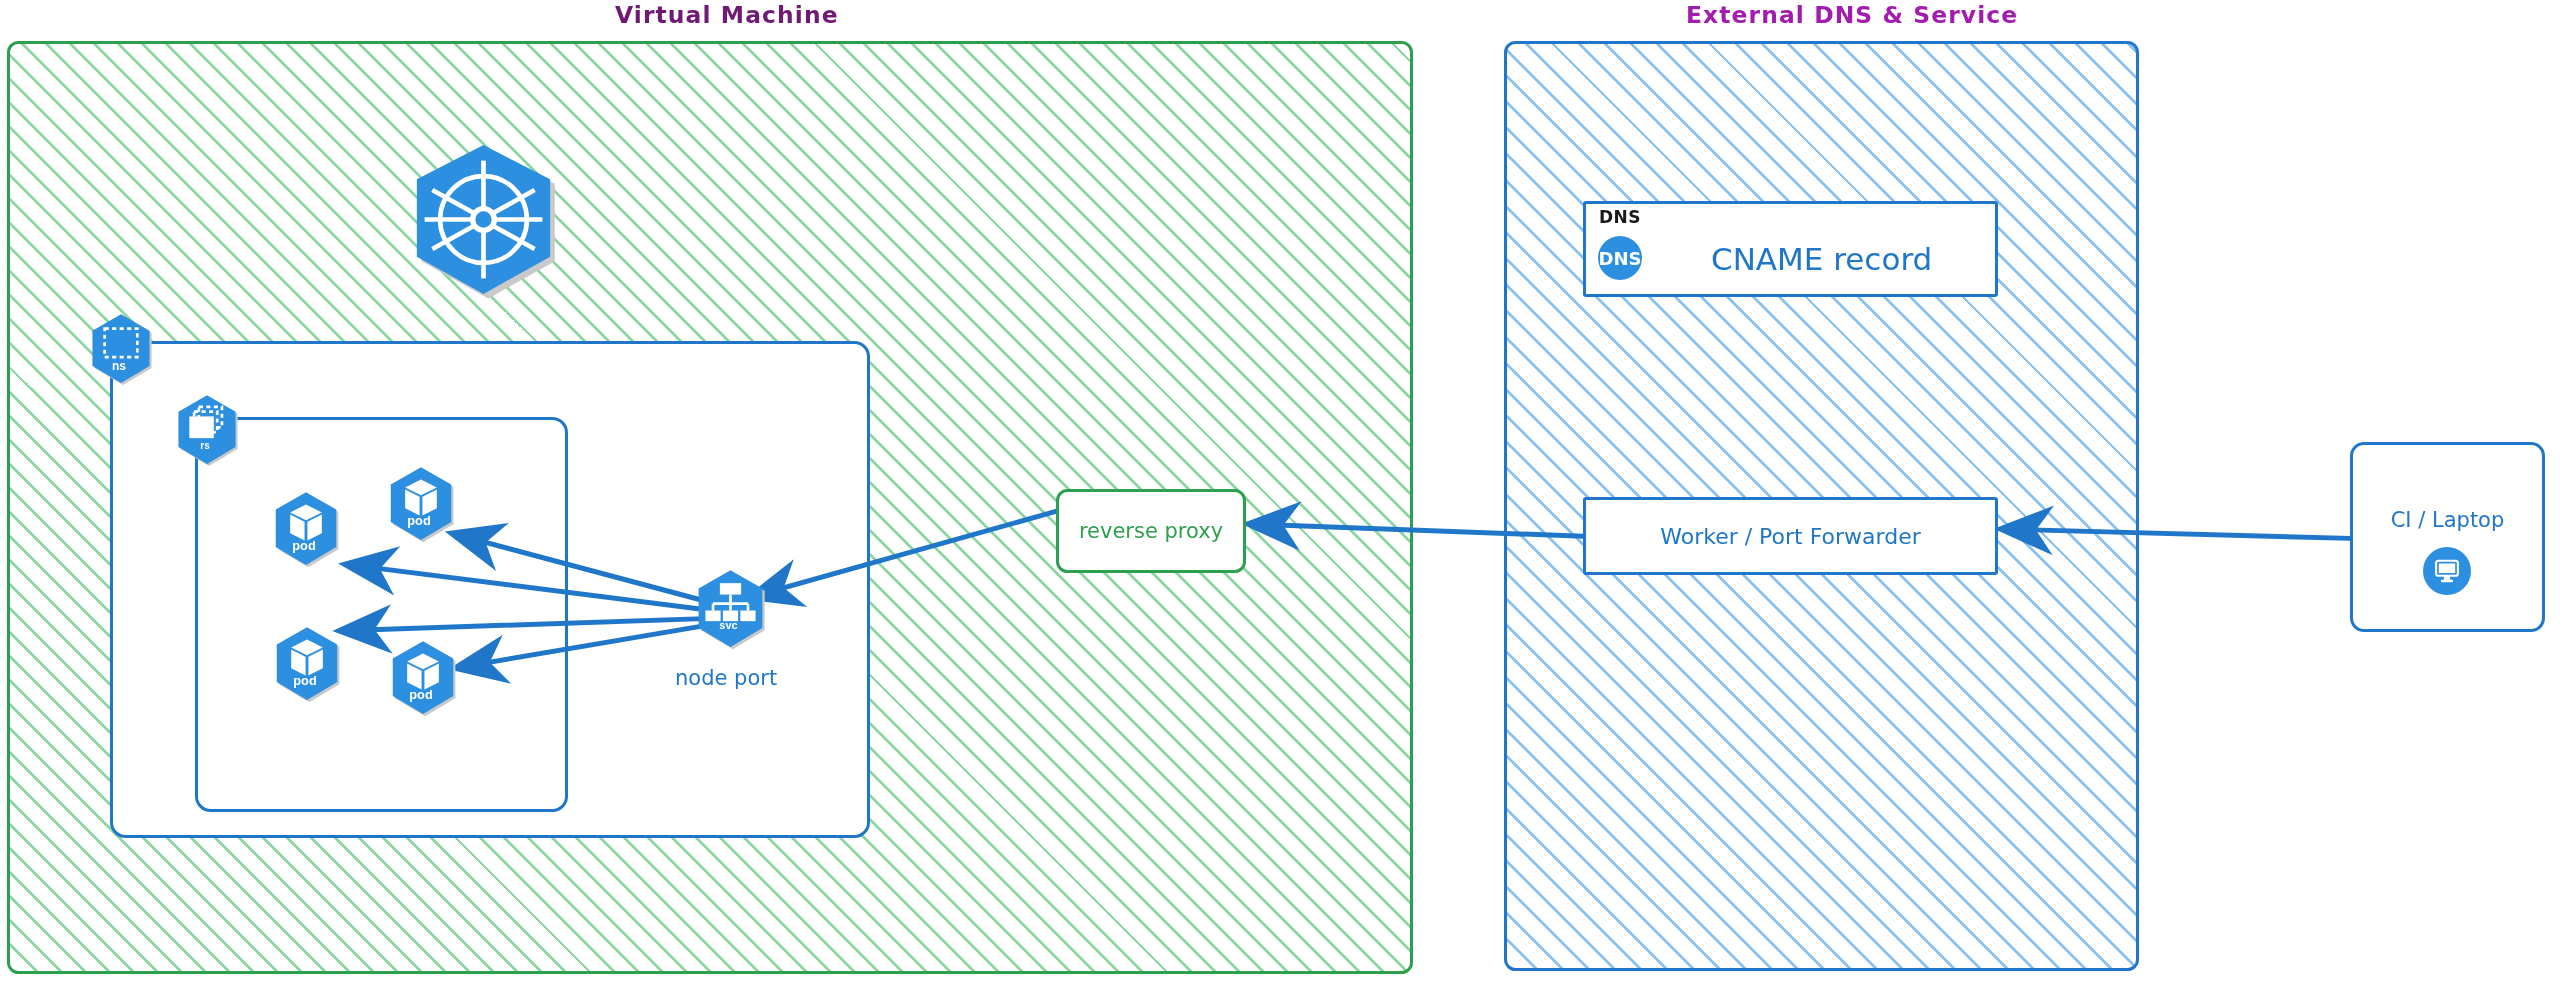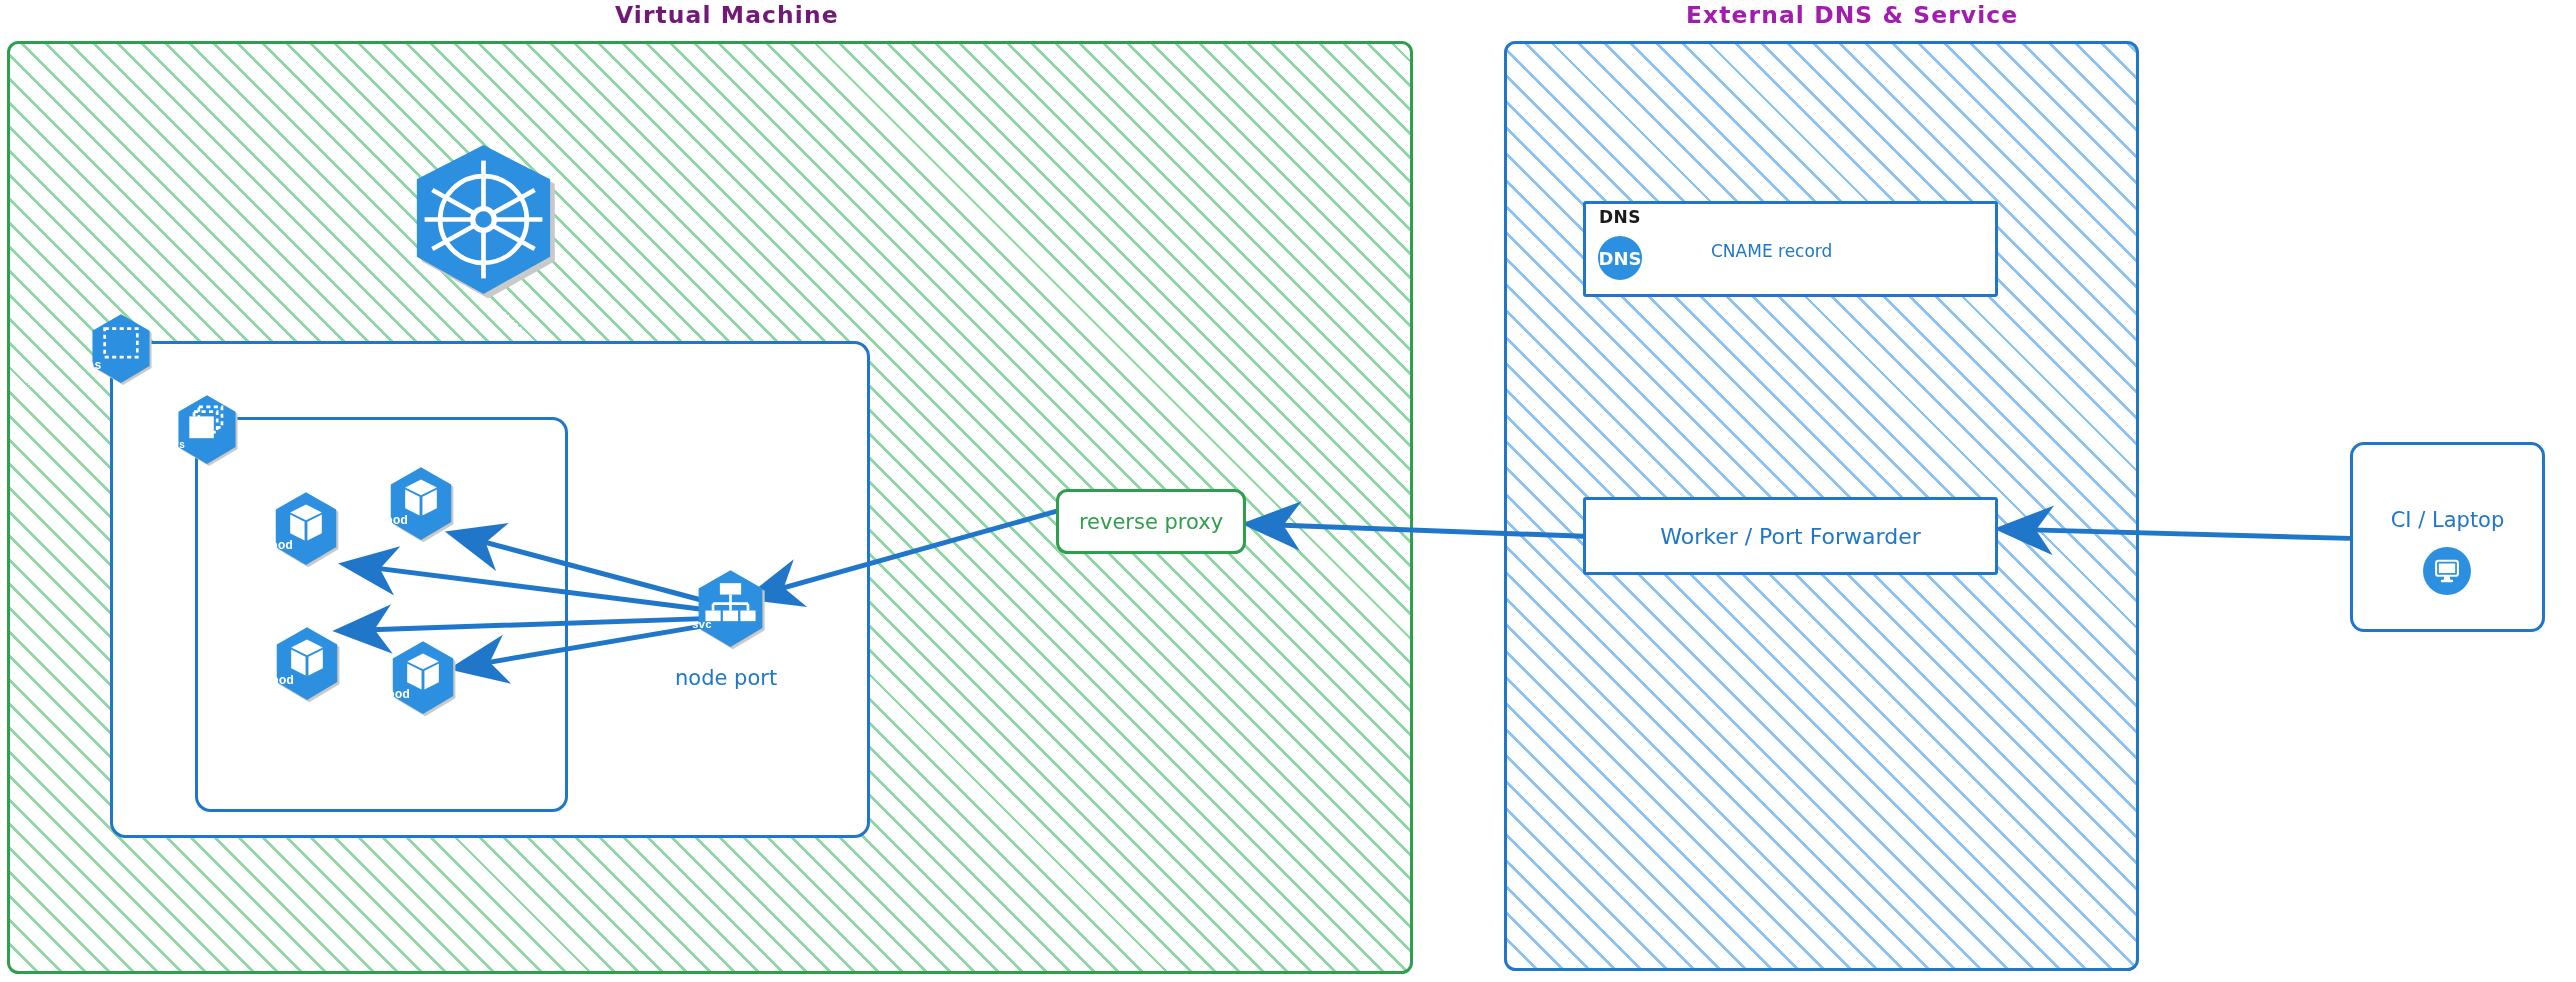--- a/index.html
+++ b/index.html
@@ -37,39 +37,39 @@
           border-radius:15.6px;background:#fff;position:absolute;box-sizing:border-box;}
   #rs-box{left:195px;top:417px;width:373px;height:395px;border:3.6px solid #2077c9;
           border-radius:15.6px;background:#fff;position:absolute;box-sizing:border-box;}
 
   
   #edges{position:absolute;left:0;top:0;width:2576px;height:983px;pointer-events:none;}
 
   
   .hex{position:absolute;}
   .hex svg{display:block;overflow:visible;}
-  .hex-cap{position:absolute;left:0;right:4px;text-align:left;color:#ffffff;
-           font-family:Liberation Mono, monospace;font-weight:700;pointer-events:none;}
+  .hex-cap{position:absolute;left:0;right:4px;text-align:center;color:#ffffff;
+           font-family:Liberation Sans, sans-serif;font-weight:700;pointer-events:none;}
 
   
   #dns-card{left:1583px;top:201px;width:415px;height:96px;}
   #dns-kicker{position:absolute;left:1599px;top:207px;color:#1a1a1a;font-size:17px;
               font-weight:700;font-family:"DejaVu Sans",sans-serif;letter-spacing:0.4px;}
   #dns-circle{position:absolute;left:1598px;top:236px;width:44px;height:44px;border-radius:50%;
               background:#2d8fe0;display:flex;align-items:center;justify-content:center;
               color:#fff;font-size:18px;font-weight:700;font-family:"DejaVu Sans",sans-serif;}
-  #dns-text{position:absolute;left:1711px;top:241px;color:#2077c9;font-size:17px;
+  #dns-text{position:absolute;left:1711px;top:241px;color:#2077c9;font-size:31px;
             font-family:"DejaVu Sans",sans-serif;white-space:nowrap;}
 
   
   #worker-card{left:1583px;top:497px;width:415px;height:78px;}
   #worker-text{color:#2077c9;font-size:22px;}
 
   
-  #rproxy-card{left:1056px;top:489px;width:190px;height:65px;border-radius:11.4px;}
+  #rproxy-card{left:1056px;top:489px;width:190px;height:84px;border-radius:11.4px;}
   #rproxy-text{color:#2e9e4f;font-size:21px;}
 
   
   #ci-card{left:2350px;top:442px;width:195px;height:190px;border-radius:14px;}
   #ci-text{position:absolute;left:2350px;top:508px;width:195px;text-align:center;
            color:#2077c9;font-size:21px;font-family:"DejaVu Sans",sans-serif;}
   #ci-circle{position:absolute;left:2423px;top:547px;width:48px;height:48px;border-radius:50%;
              background:#2d8fe0;display:flex;align-items:center;justify-content:center;}
 
   

